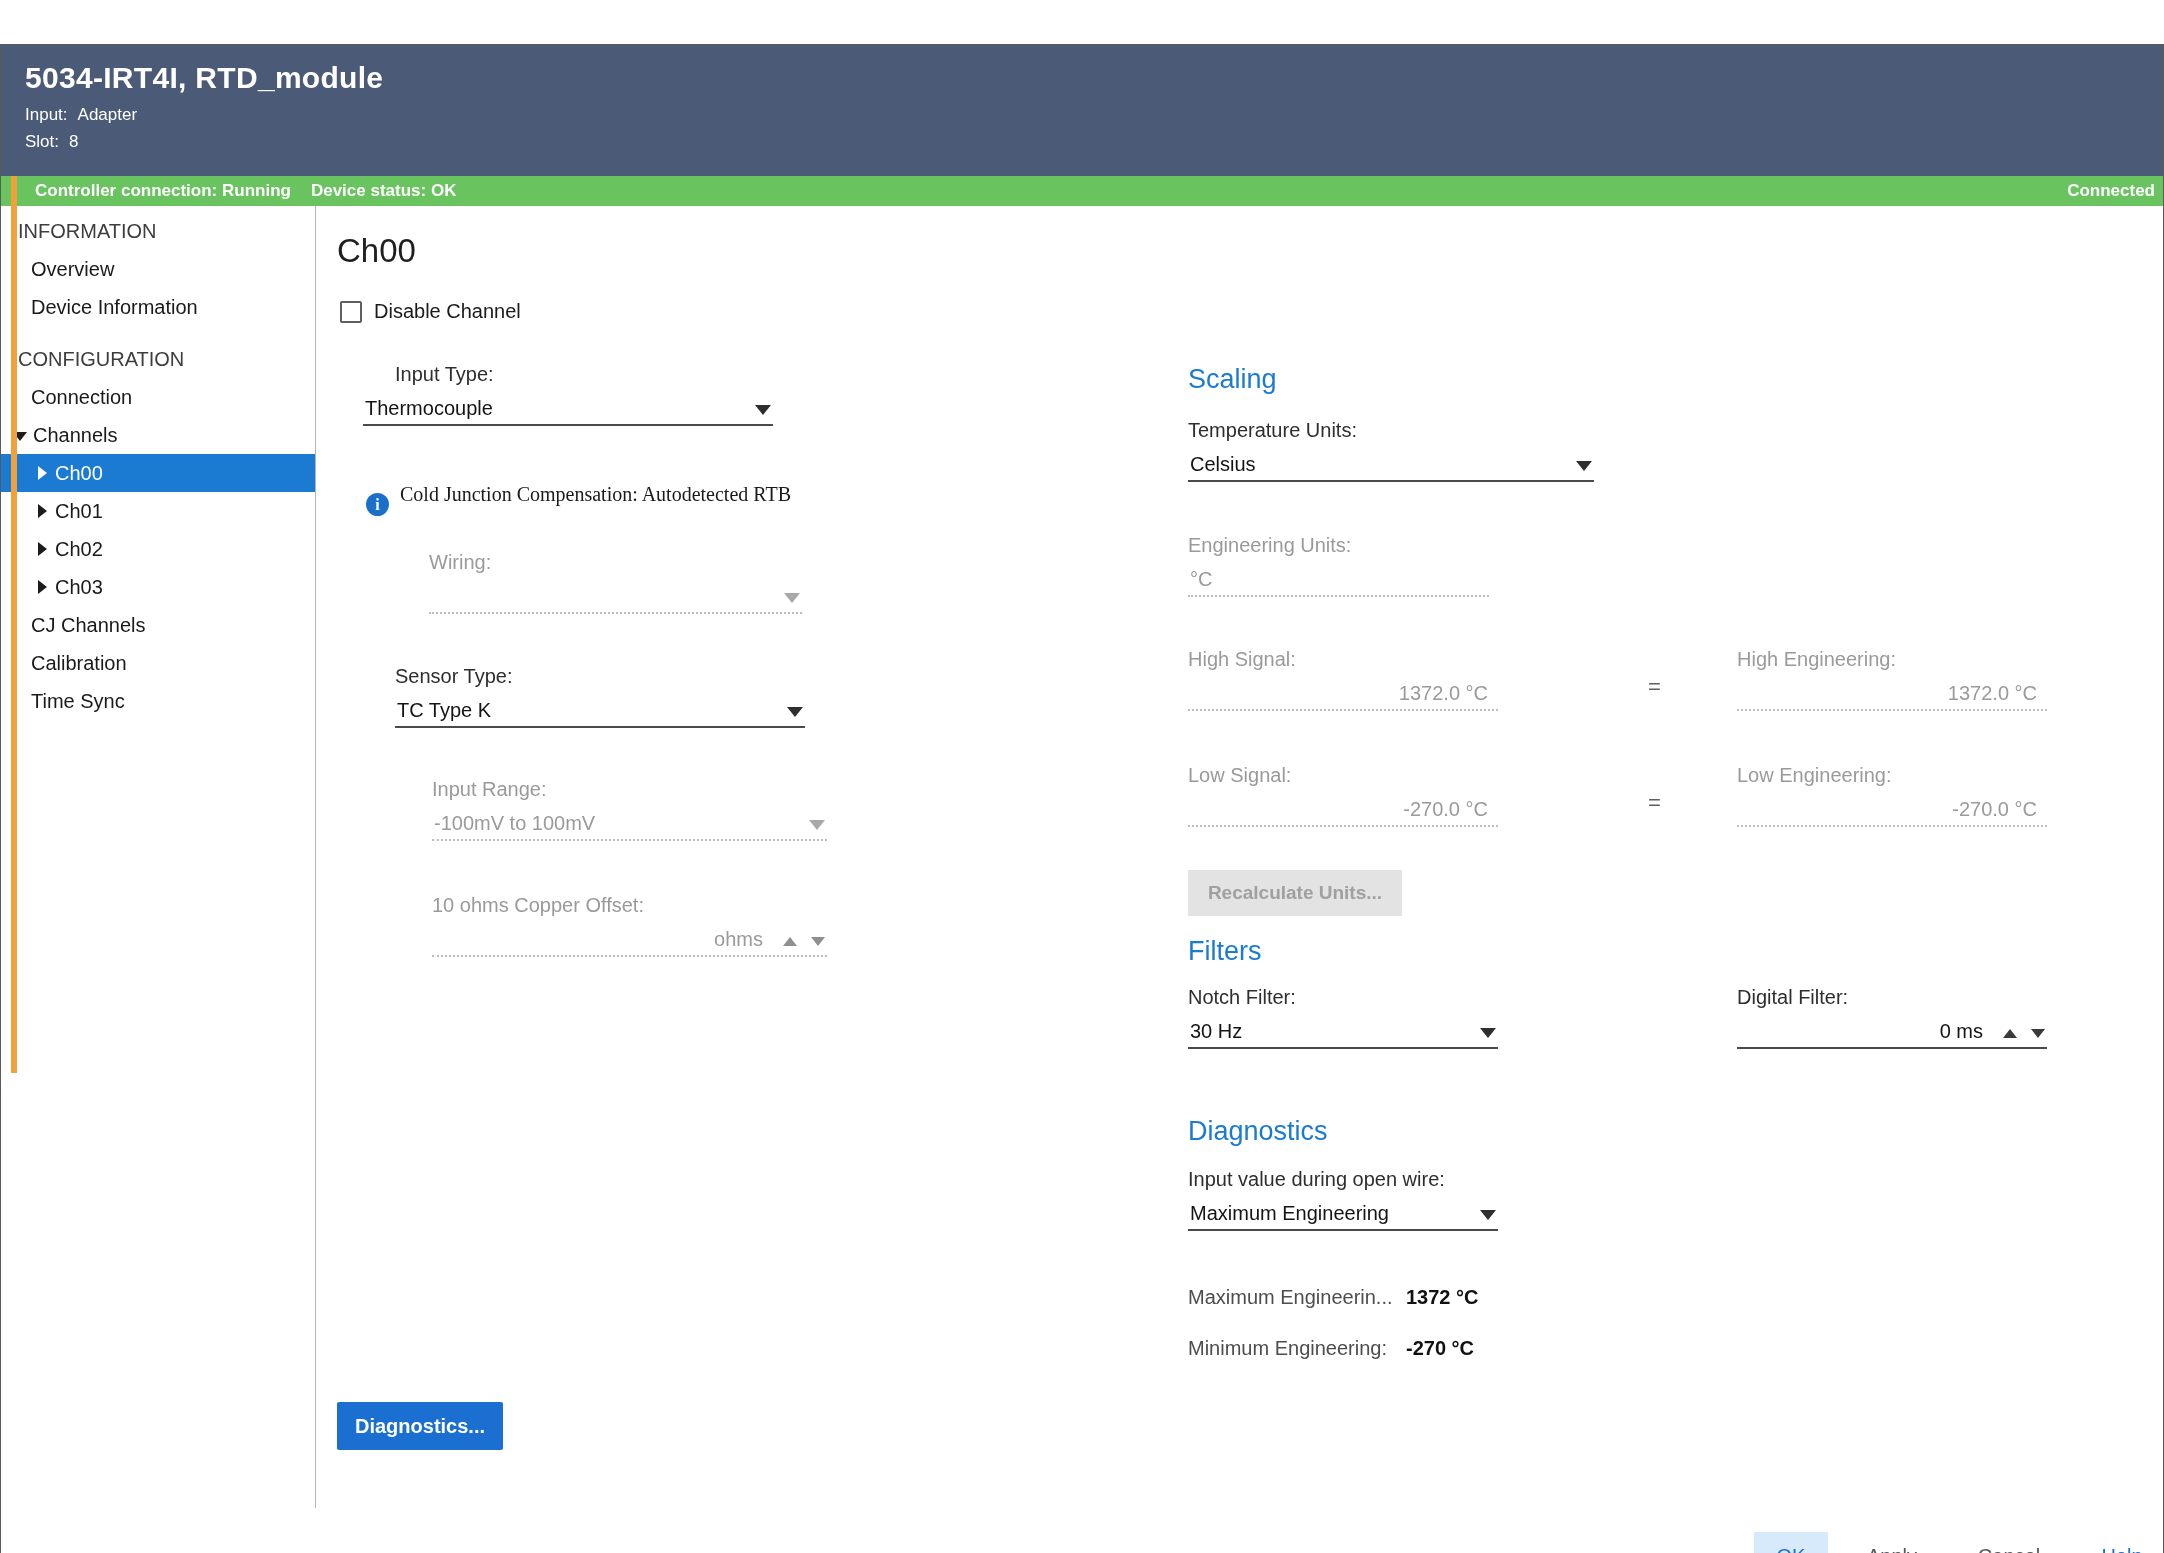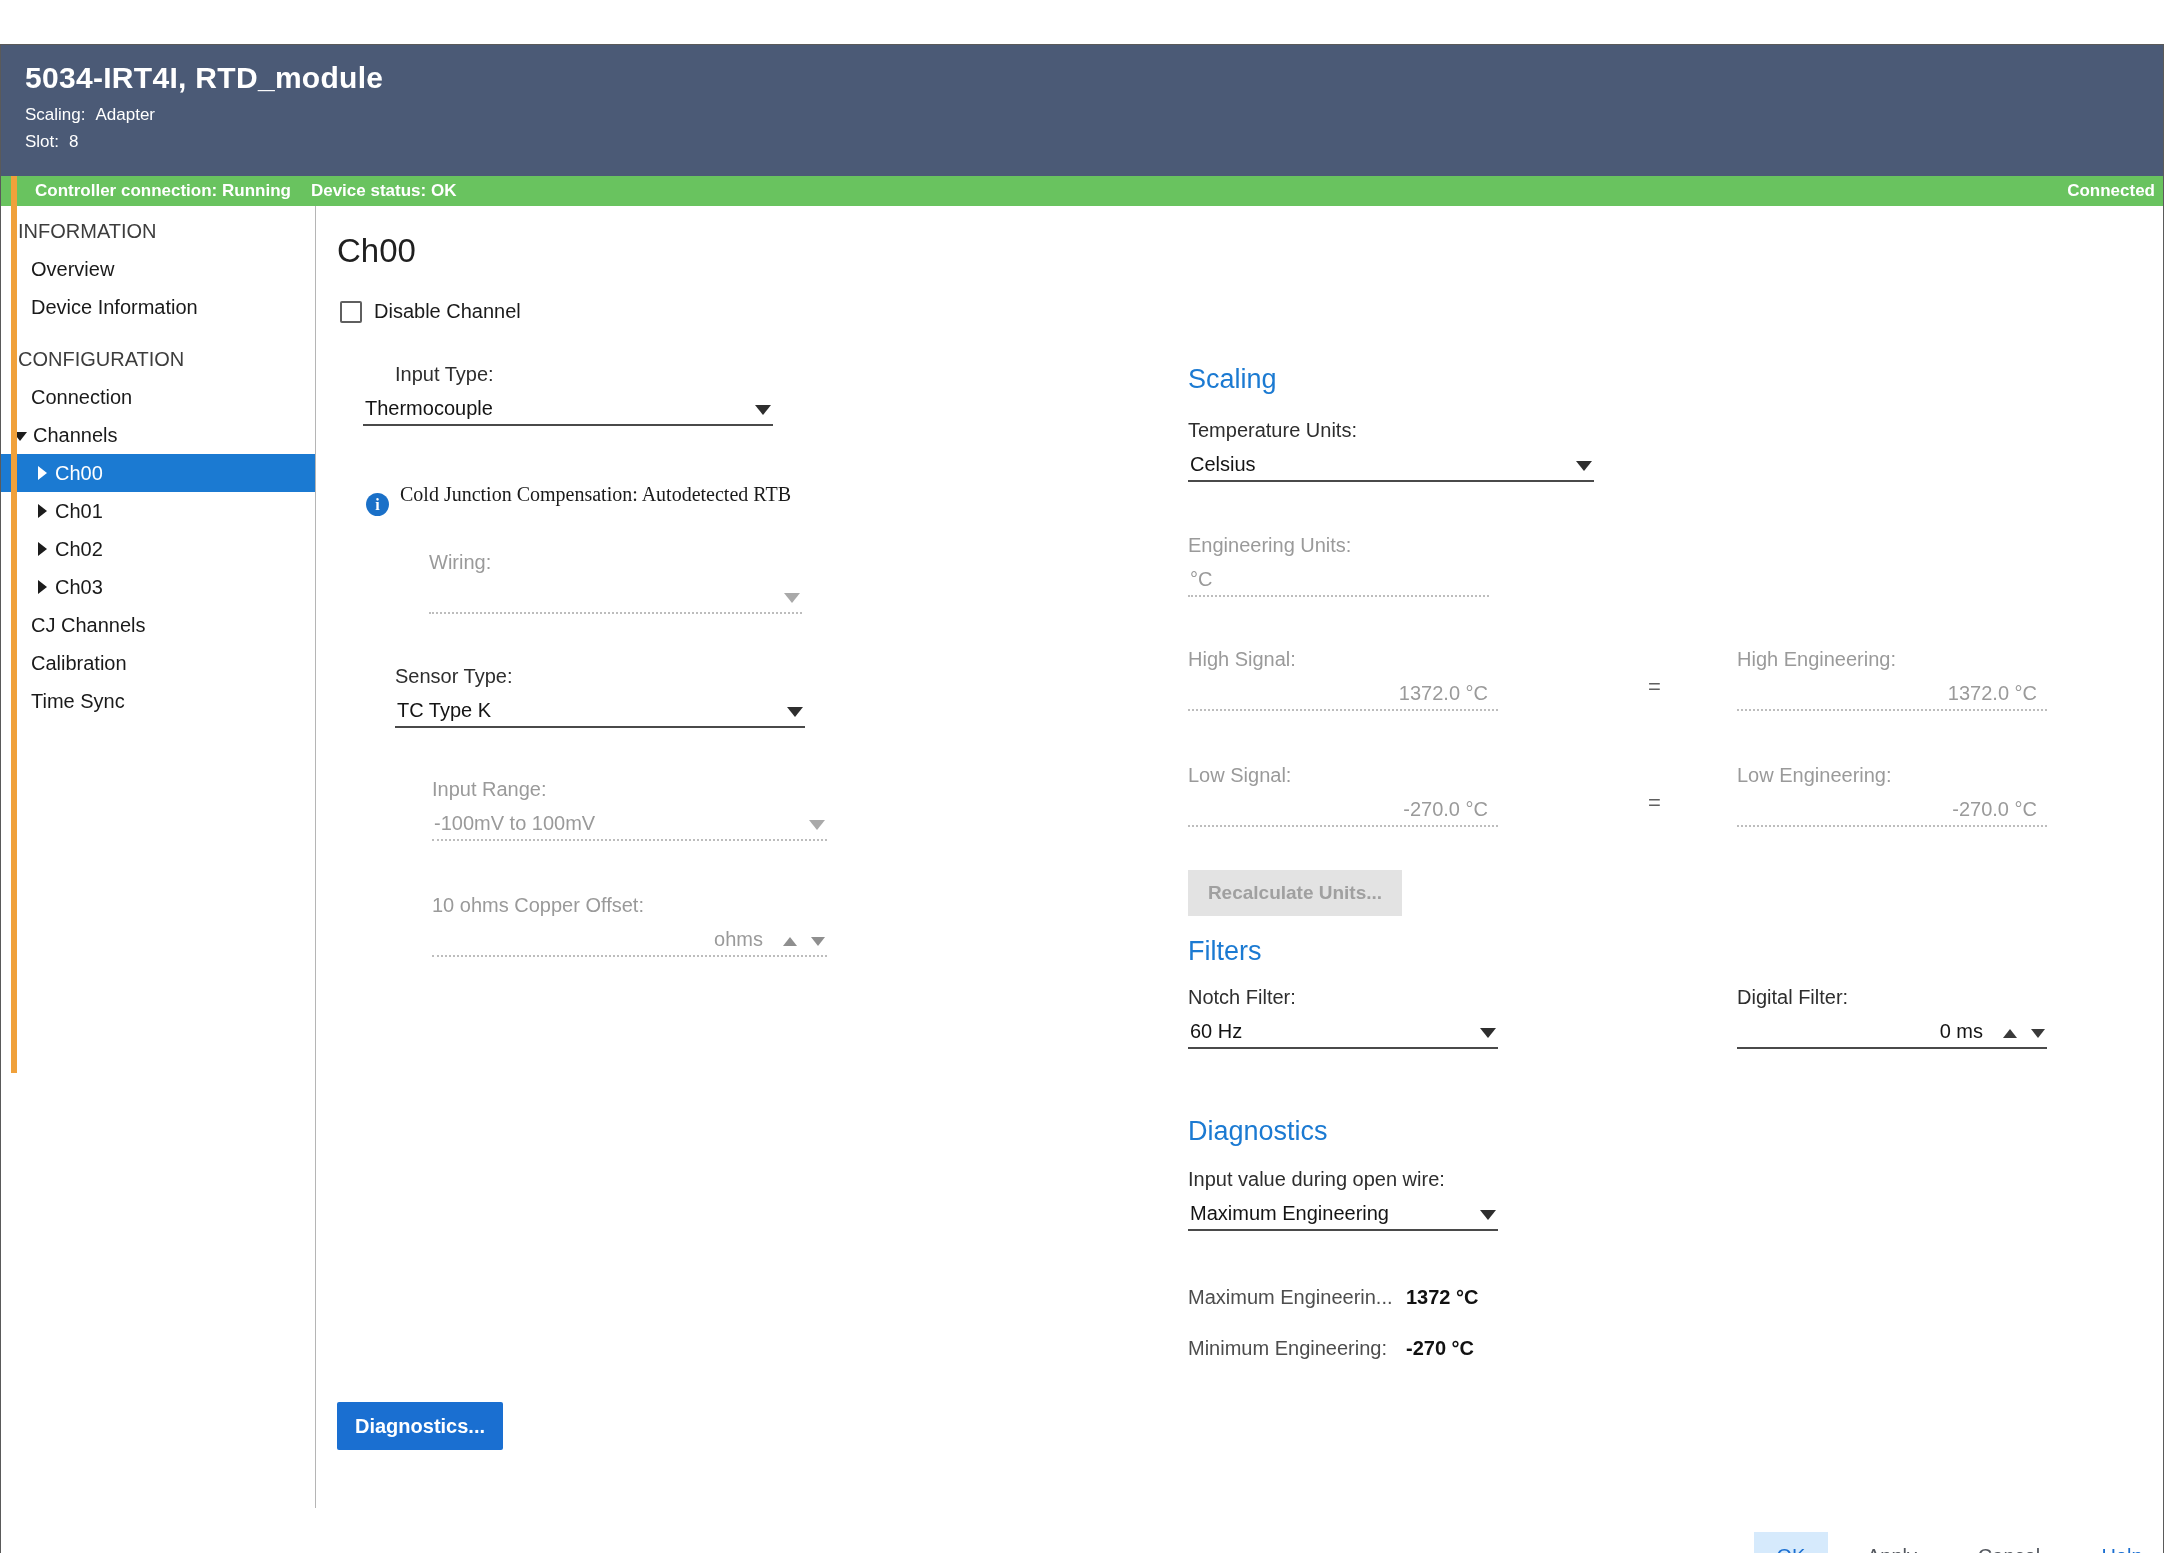--- a/index.html
+++ b/index.html
@@ -91,21 +91,21 @@
   .bottom-line { position:absolute; left:0; right:0; bottom:6px; height:5px; background:#3b63c0; }
 </style>
 </head>
 <body>
 
 <div class="window">
 
   <div class="titlebar">
     <div class="wtitle">5034-IRT4I, RTD_module</div>
     <div class="meta">
-      <span class="mlabel">Scaling:</span><span>Adapter</span>
+      <span class="mlabel">Input:</span><span>Adapter</span>
     </div>
     <div class="meta">
       <span class="mlabel">Slot:</span><span>8</span>
     </div>
   </div>
 
   <div class="statusbar">
     <span>Controller connection: Running</span>
     <span class="gap"></span>
     <span>Device status: OK</span>
@@ -267,21 +267,21 @@
         </div>
       </div>
 
       <button class="btn-gray">Recalculate Units...</button>
 
       <div class="section-heading" style="left:872px; top:730px;">Filters</div>
 
       <div class="group" style="left:872px; top:779px; width:310px;">
         <div class="glabel">Notch Filter:</div>
         <div class="gcontrol">
-          <span class="gvalue">60 Hz</span>
+          <span class="gvalue">30 Hz</span>
           <span class="dd-caret"></span>
         </div>
       </div>
 
       <div class="group" style="left:1421px; top:779px; width:310px;">
         <div class="glabel">Digital Filter:</div>
         <div class="gcontrol val-right-spin">
           <span class="gvalue">0 ms</span>
           <span class="spin">
             <span class="up"></span>

